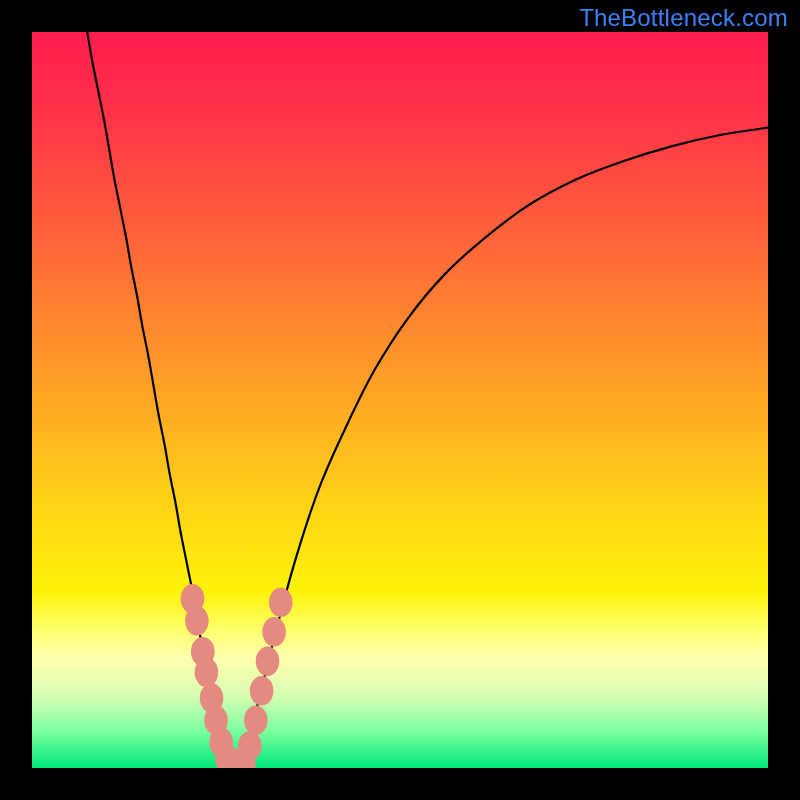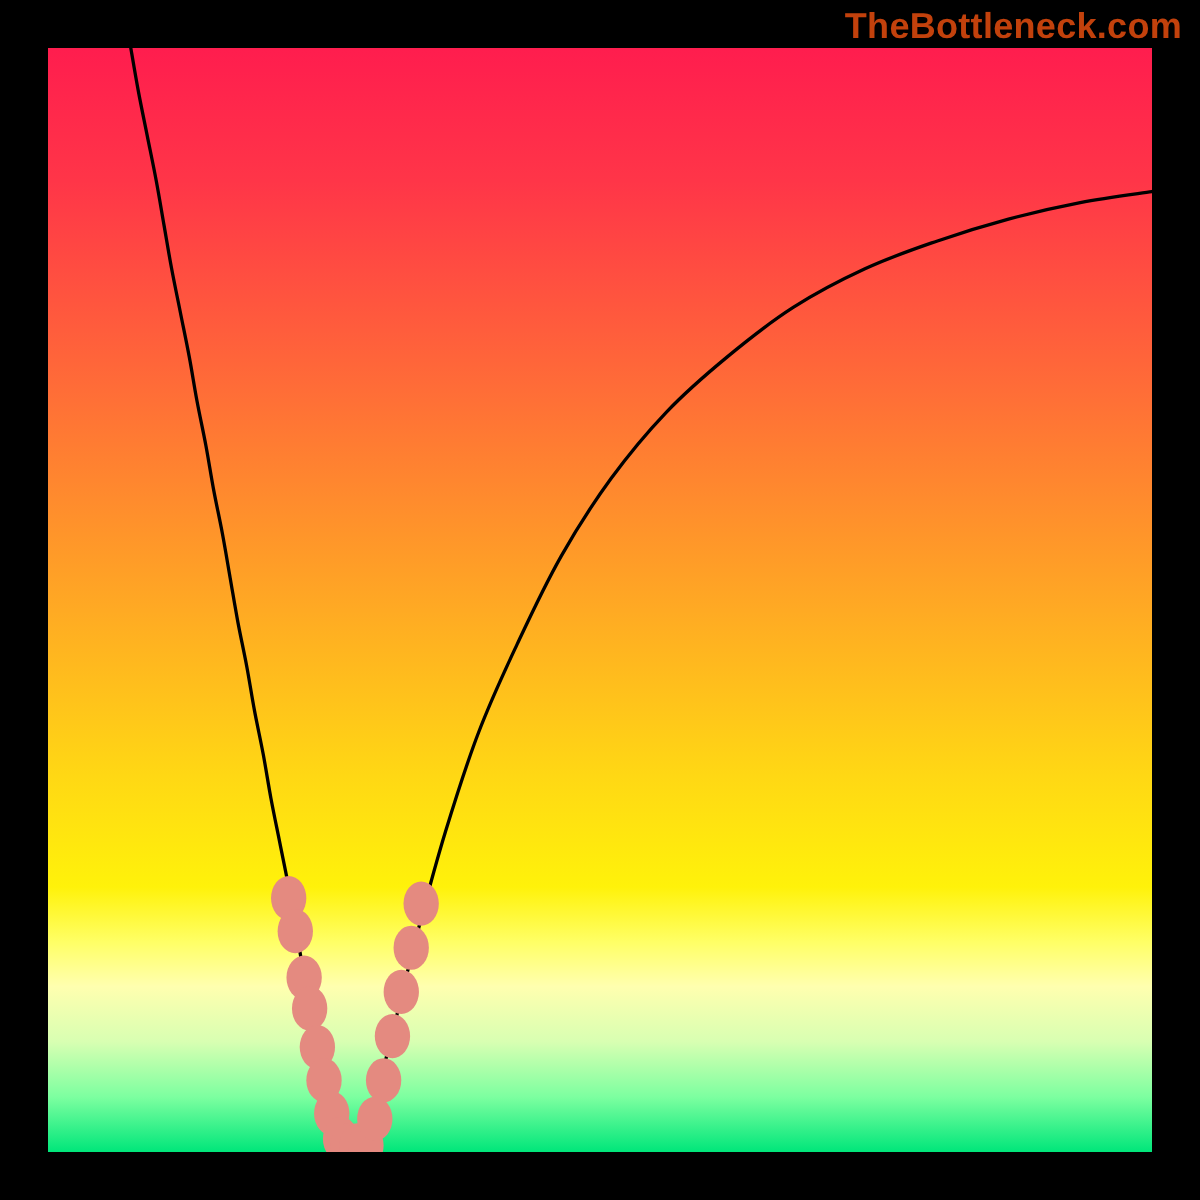--- a/index.html
+++ b/index.html
@@ -32,23 +32,23 @@
     inset: 0;
   }
   svg.curves {
     position: absolute;
     inset: 0;
   }
   .watermark {
     position: absolute;
     top: 4px;
     right: 12px;
-    color: #c2410c;
+    color: #3b82f6;
     font-size: 24px;
-    font-weight: 700;
+    font-weight: 400;
     letter-spacing: 0.2px;
   }
   .marker {
     fill: #e48a80;
     stroke: none;
   }
 </style>
 </head>
 <body>
 

